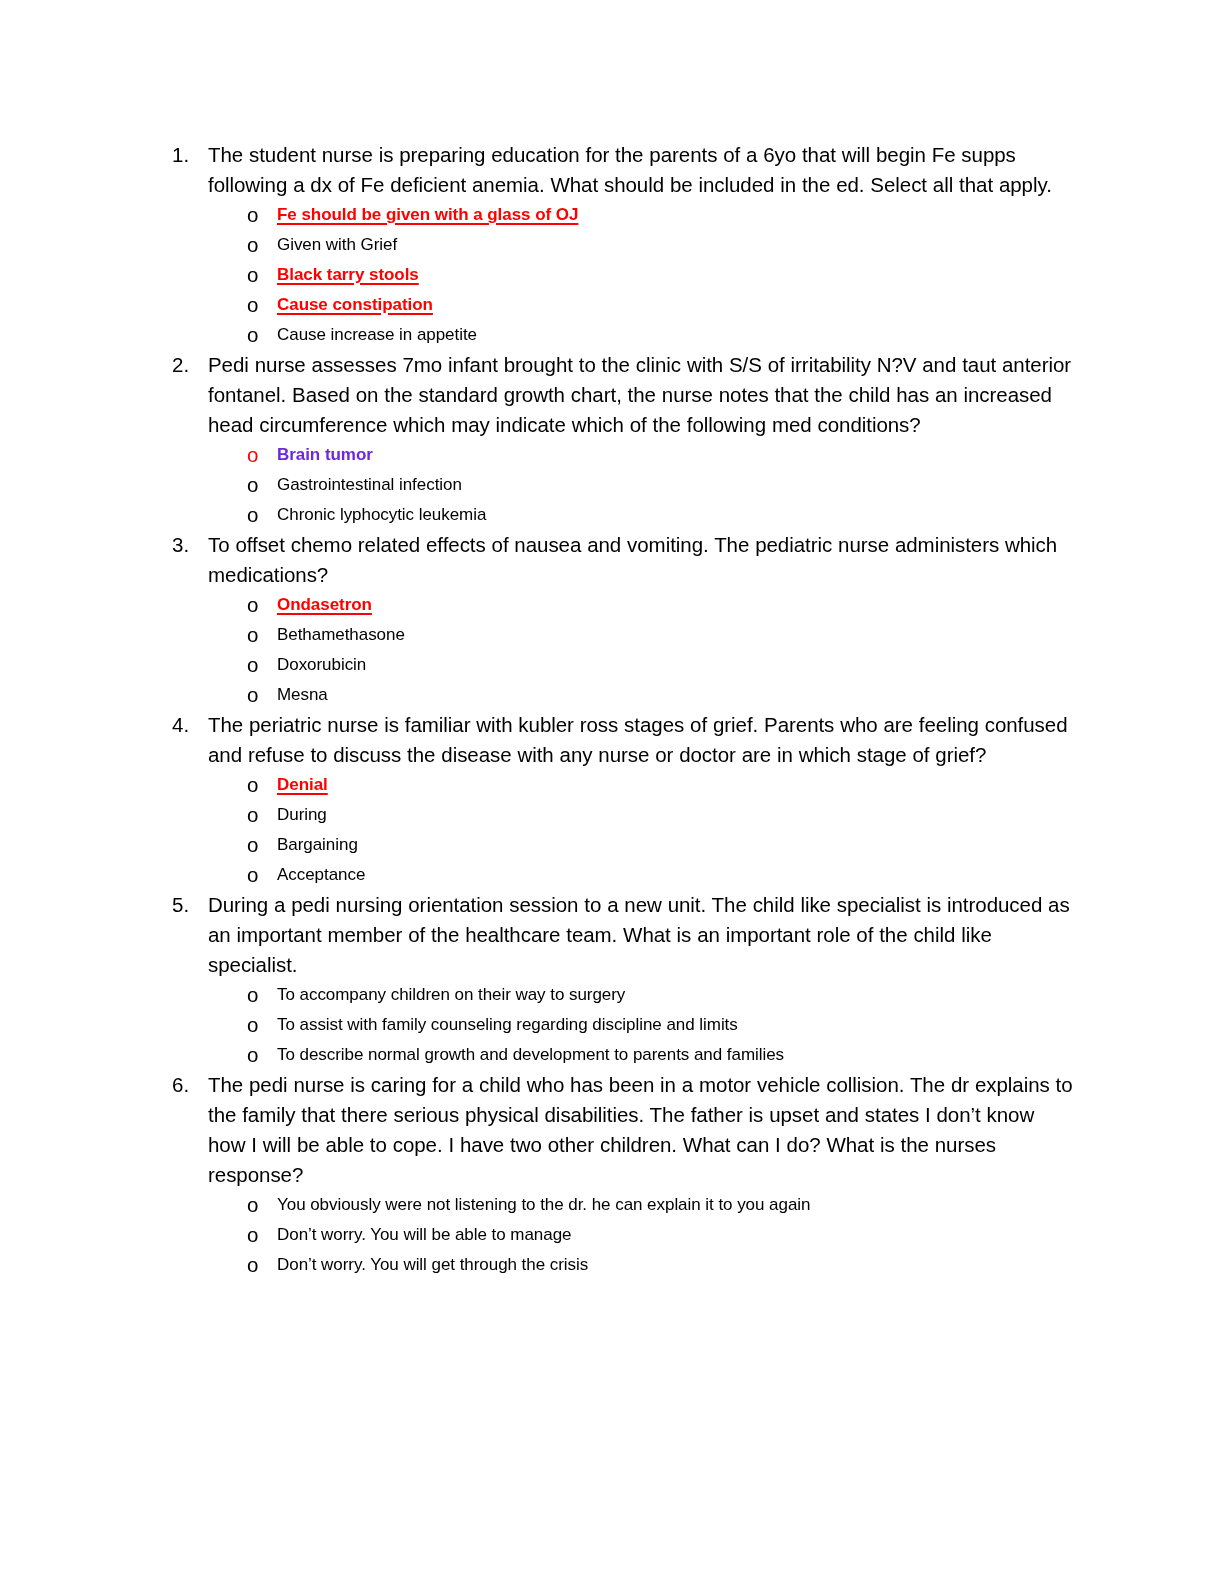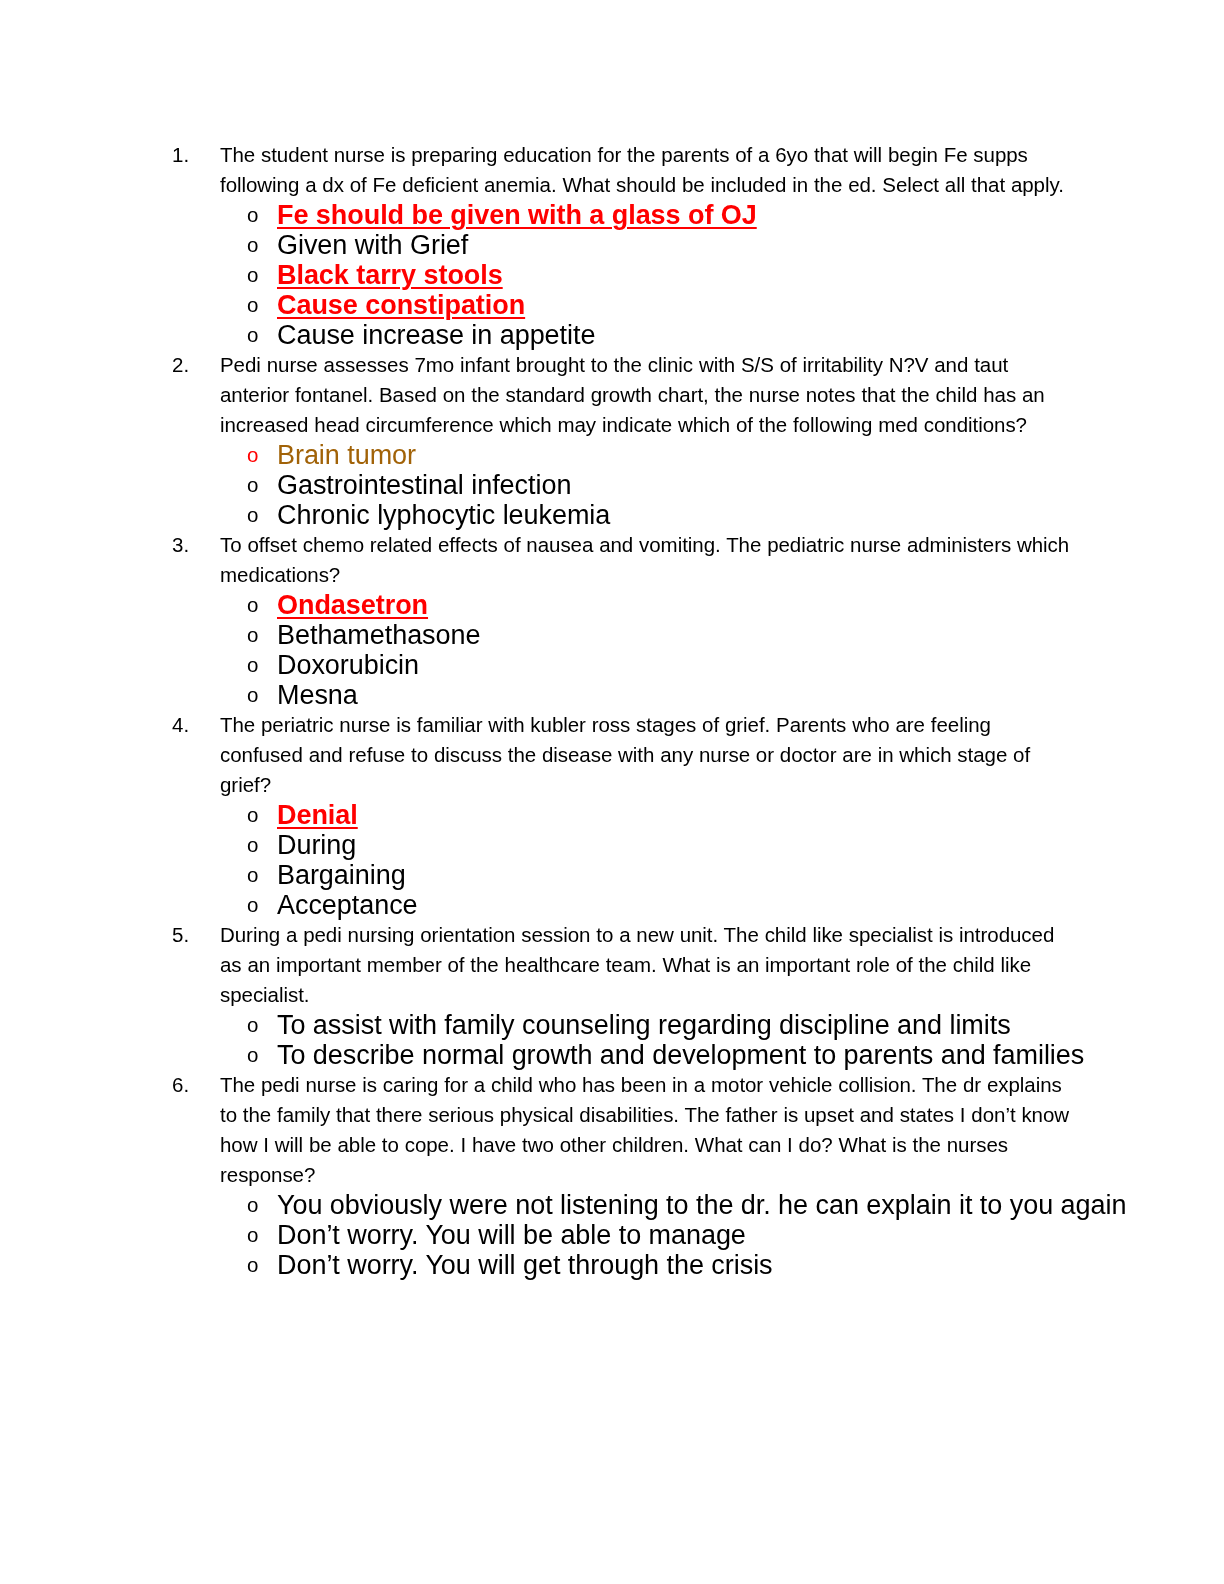--- a/index.html
+++ b/index.html
@@ -54,21 +54,20 @@
     color: #000000;
     letter-spacing: 0px;
   }
   .qtext {
     font-size: 20.5px;
     line-height: 30px;
     color: #000000;
     text-align: left;
     letter-spacing: -0.05px;
     word-spacing: 0.2px;
-    margin-left: 12px;
   }
 
   
   ul.options {
     list-style: none;
     margin: 0;
     padding: 0 0 0 39px;
   }
   li.option {
     position: relative;
@@ -80,38 +79,38 @@
   .bullet {
     display: inline-block;
     width: 30px;
     font-size: 20.5px;
     line-height: 30px;
     color: #000000;
     vertical-align: top;
   }
   .opttext {
     display: inline-block;
-    font-size: 27px;
+    font-size: 17px;
     line-height: 30px;
     color: #000000;
     vertical-align: top;
     letter-spacing: -0.05px;
   }
 
   
   li.option.correct .opttext {
     color: #FF0000;
     font-weight: 700;
     text-decoration: underline;
     text-decoration-thickness: 2px;
     text-underline-offset: 3px;
   }
   li.option.correct-plain .opttext {
-    color: #a16207;
-    font-weight: 400;
+    color: #6d28d9;
+    font-weight: 700;
     text-decoration: none;
   }
   li.option.correct-plain .bullet {
     color: #FF0000;
   }
   
   li.option.correct-full {
     color: #FF0000;
     font-weight: 700;
     text-decoration: underline;
@@ -179,20 +178,21 @@
               <li class="option"><span class="bullet">o</span><span class="opttext">Bargaining</span></li>
               <li class="option"><span class="bullet">o</span><span class="opttext">Acceptance</span></li>
             </ul>
           </div>
         </li>
         <li class="question">
           <span class="qnum">5.</span>
           <div>
             <div class="qtext">During a pedi nursing orientation session to a new unit. The child like specialist is introduced as an important member of the healthcare team. What is an important role of the child like specialist.</div>
             <ul class="options">
+              <li class="option"><span class="bullet">o</span><span class="opttext">To accompany children on their way to surgery</span></li>
               <li class="option"><span class="bullet">o</span><span class="opttext">To assist with family counseling regarding discipline and limits</span></li>
               <li class="option"><span class="bullet">o</span><span class="opttext">To describe normal growth and development to parents and families</span></li>
             </ul>
           </div>
         </li>
         <li class="question">
           <span class="qnum">6.</span>
           <div>
             <div class="qtext">The pedi nurse is caring for a child who has been in a motor vehicle collision. The dr explains to the family that there serious physical disabilities. The father is upset and states I don’t know how I will be able to cope. I have two other children. What can I do? What is the nurses response?</div>
             <ul class="options">

